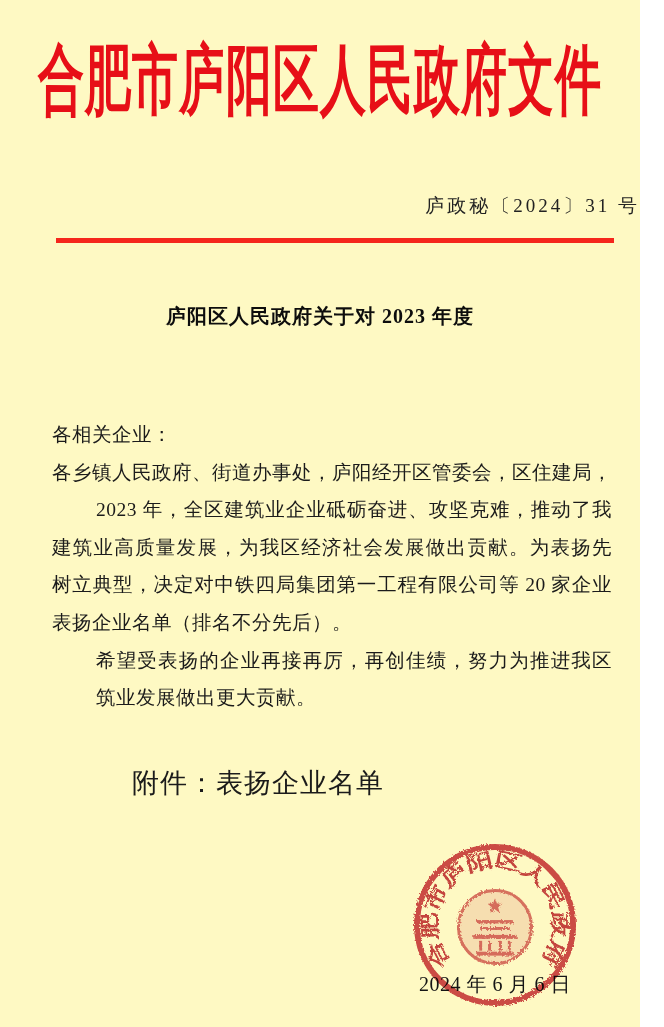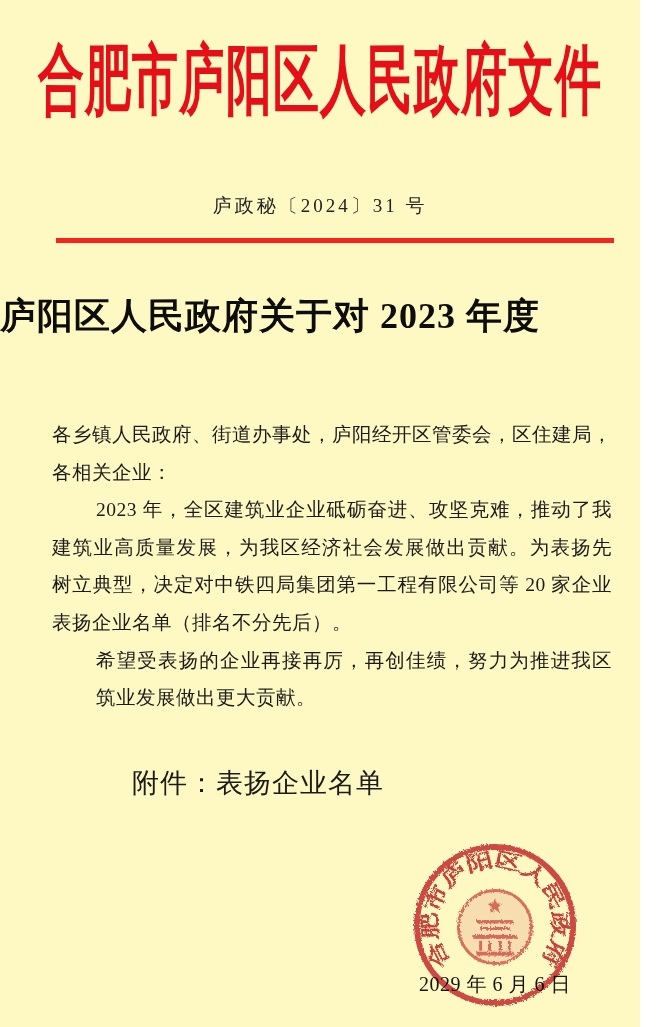--- a/index.html
+++ b/index.html
@@ -28,40 +28,40 @@
     color: #e70f17;
     transform: scaleY(1.66);
     transform-origin: 50% 0;
     white-space: nowrap;
   }
   .doc-number {
     position: absolute;
     top: 193px;
     left: 0;
     right: 0;
-    text-align: center;
+    text-align: right;
     font-size: 19px;
     letter-spacing: 3px;
     color: #222222;
   }
   .red-line {
     position: absolute;
     top: 238px;
     left: 56px;
     width: 558px;
     height: 5px;
     background: #f5261c;
   }
   .doc-title {
     position: absolute;
     top: 296px;
     left: 0;
     right: 0;
-    text-align: left;
-    font-size: 36px;
+    text-align: center;
+    font-size: 20px;
     line-height: 41px;
     font-weight: bold;
     letter-spacing: 1px;
     color: #0d0d0d;
     white-space: nowrap;
   }
   .body-block {
     position: absolute;
     top: 416px;
     left: 52px;
@@ -118,33 +118,33 @@
 
   <div class="doc-number">庐政秘〔2024〕31 号</div>
 
   <div class="red-line"></div>
 
   <div class="doc-title">
     <div>庐阳区人民政府关于对 2023 年度</div>
   </div>
 
   <div class="body-block">
+    <div class="line left">各相关企业：</div>
     <div class="line">各乡镇人民政府、街道办事处，庐阳经开区管委会，区住建局，</div>
-    <div class="line left">各相关企业：</div>
     <div class="line ind">2023 年，全区建筑业企业砥砺奋进、攻坚克难，推动了我区</div>
     <div class="line">建筑业高质量发展，为我区经济社会发展做出贡献。为表扬先进，</div>
     <div class="line">树立典型，决定对中铁四局集团第一工程有限公司等 20 家企业给</div>
     <div class="line left">表扬企业名单（排名不分先后）。</div>
     <div class="line ind">希望受表扬的企业再接再厉，再创佳绩，努力为推进我区建</div>
     <div class="line ind left">筑业发展做出更大贡献。</div>
   </div>
 
   <div class="attachment">附件：表扬企业名单</div>
 
-  <div class="date-line">2029 年 6 月 6 日</div>
+  <div class="date-line">2024 年 6 月 6 日</div>
 
   <svg class="seal" viewBox="0 0 170 170" xmlns="http://www.w3.org/2000/svg">
     <defs>
       <filter id="stamp-rough" x="-10%" y="-10%" width="120%" height="120%">
         <feTurbulence type="fractalNoise" baseFrequency="0.55" numOctaves="2" result="noise"></feTurbulence>
         <feDisplacementMap in="SourceGraphic" in2="noise" scale="4"></feDisplacementMap>
       </filter>
     </defs>
     <g filter="url(#stamp-rough)">
 

